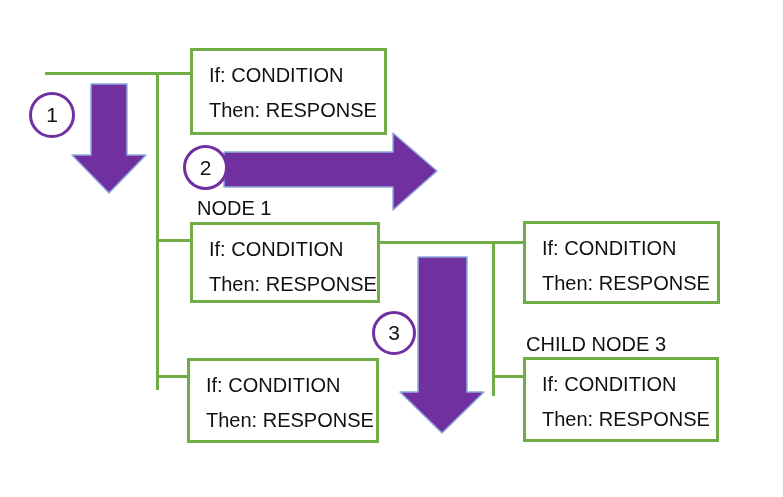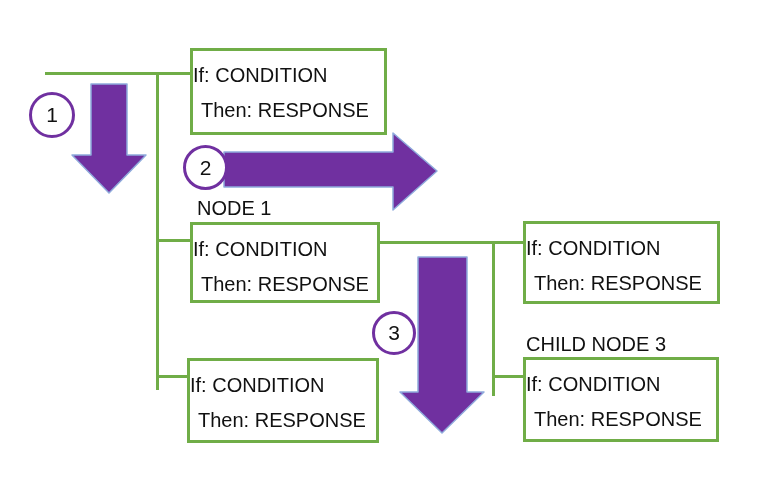--- a/index.html
+++ b/index.html
@@ -24,30 +24,30 @@
     font-size: 20px;
     line-height: 22px;
     white-space: nowrap;
     color: var(--text);
   }
   .line { position: absolute; background: var(--green); }
   .node-box {
     position: absolute;
     background: #fff;
     border: 3px solid var(--green);
-    padding: 7px 4px 0 0;
+    padding: 7px 4px 0 16px;
   }
   .node-box .cond,
   .node-box .resp {
     font-size: 20px;
     line-height: 35px;
     white-space: nowrap;
     color: var(--text);
   }
-  .node-box .resp { margin-left: 8px; }
+  .node-box .resp { }
   .step {
     position: absolute;
     border: 3px solid var(--purple);
     border-radius: 50%;
     background: #fff;
     display: flex;
     align-items: center;
     justify-content: center;
     font-size: 21px;
     color: var(--text);

